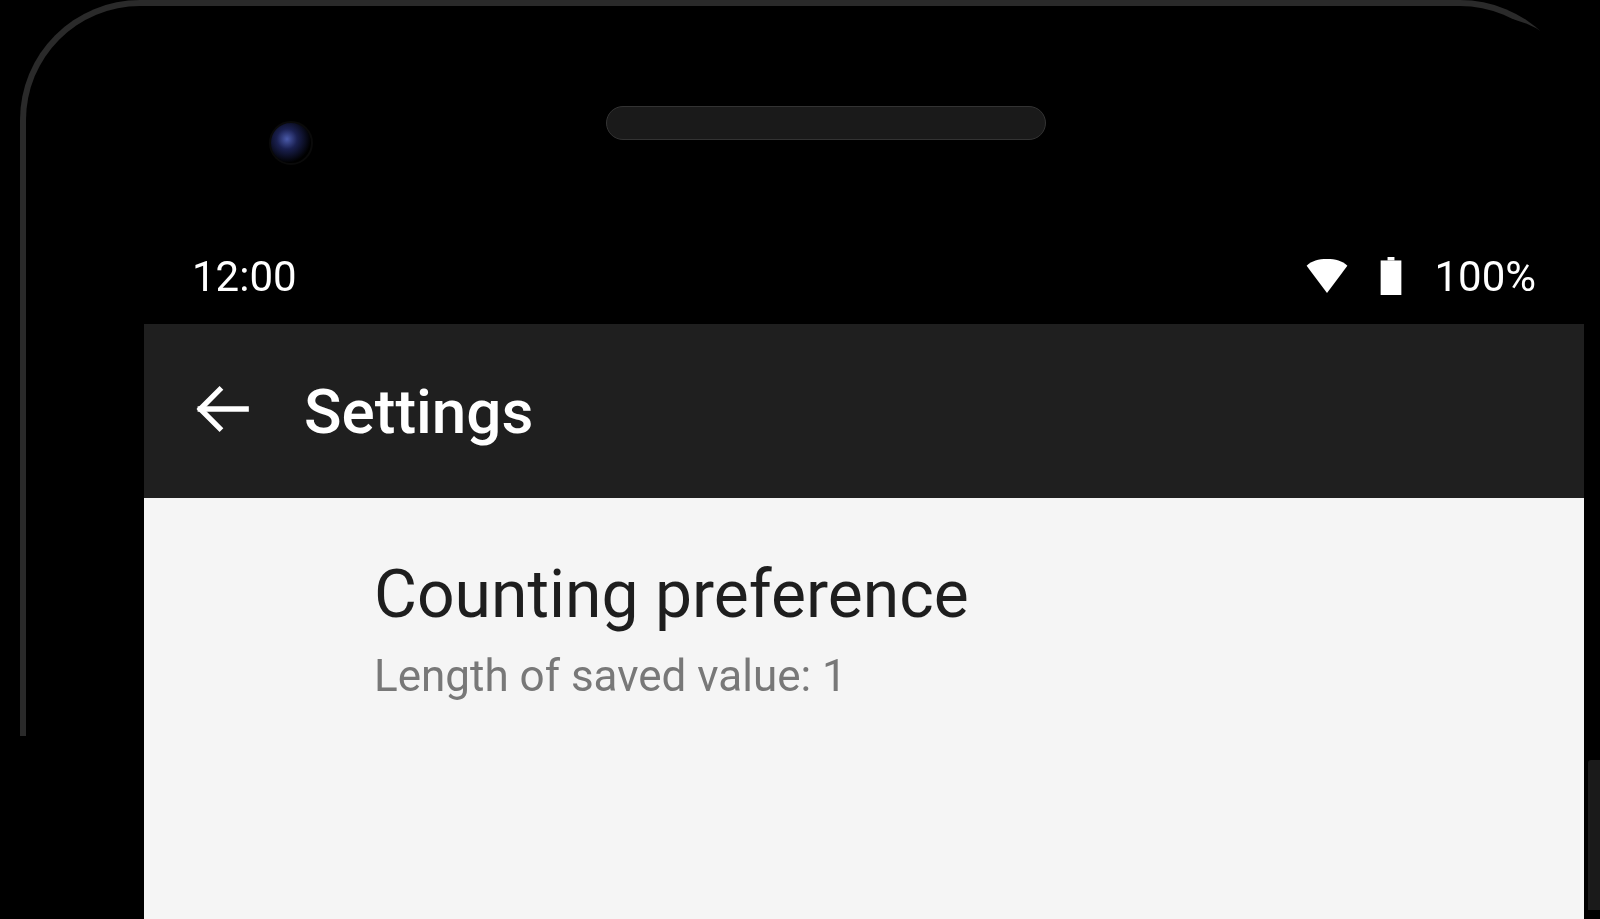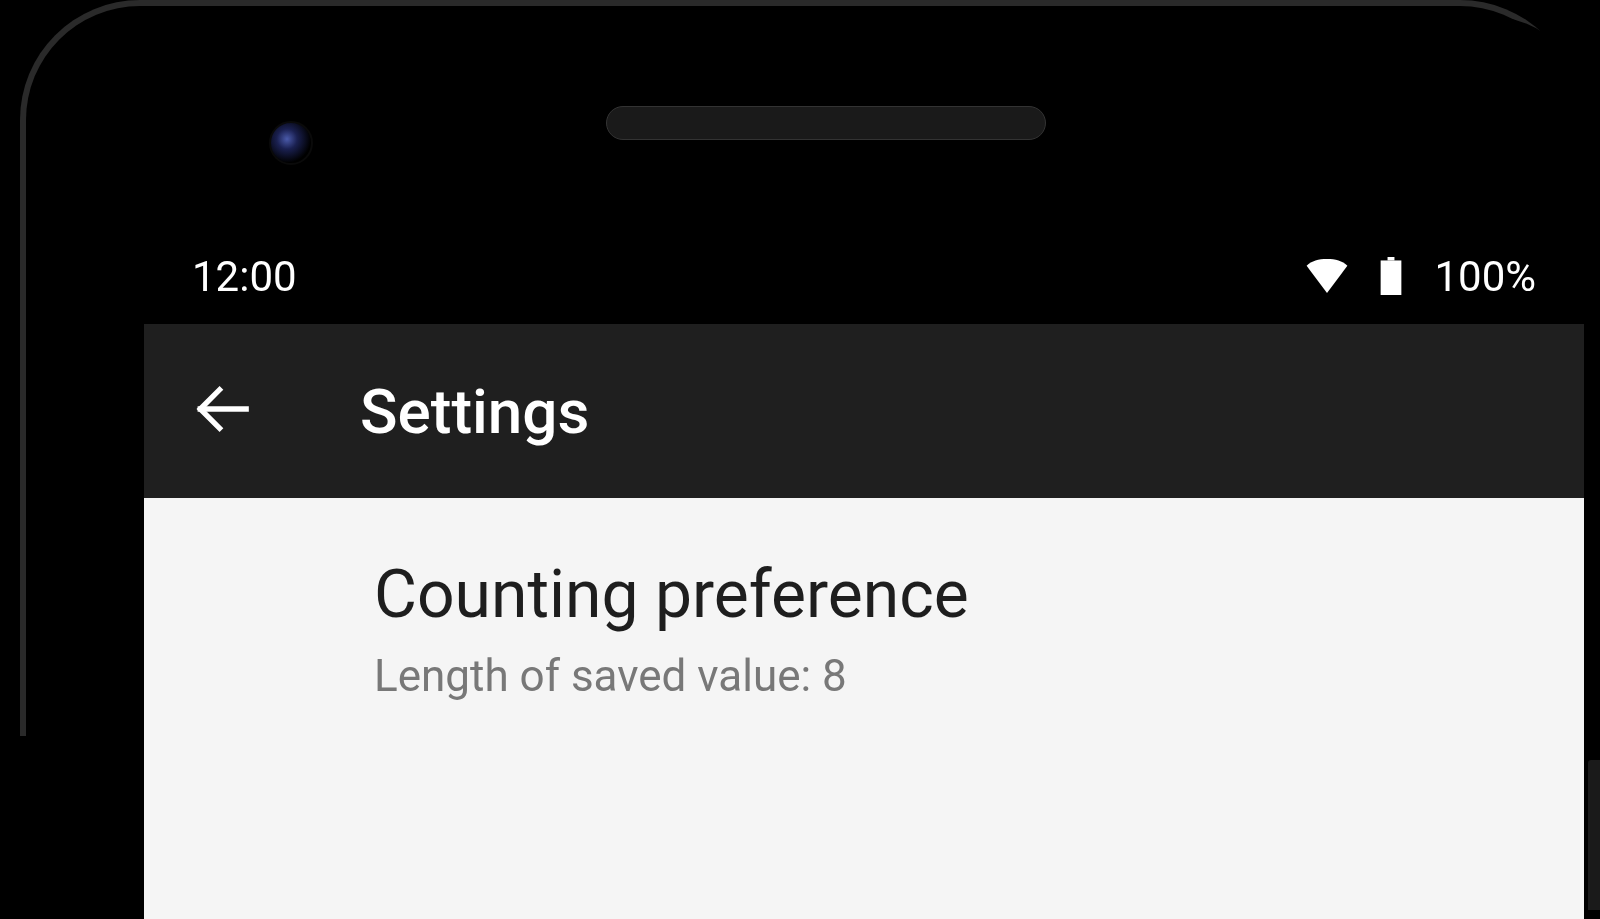--- a/index.html
+++ b/index.html
@@ -97,21 +97,21 @@
   }
   .wifi-icon svg, .battery-icon svg {
     display: block;
   }
   .app-bar {
     height: 174px;
     background: #1f1f1f;
     display: flex;
     align-items: center;
     padding: 0 48px;
-    gap: 108px;
+    gap: 52px;
   }
   .back-button {
     display: flex;
     align-items: center;
     justify-content: center;
     width: 60px;
     height: 60px;
     cursor: pointer;
   }
   .app-bar-title {
@@ -190,21 +190,21 @@
               <polyline points="11,4 3,12 11,20"></polyline>
             </svg>
           </span>
         </div>
         <div class="app-bar-title">Settings</div>
       </div>
 
       <div class="content">
         <div class="preference-item">
           <div class="preference-title">Counting preference</div>
-          <div class="preference-summary">Length of saved value: 8</div>
+          <div class="preference-summary">Length of saved value: 1</div>
         </div>
       </div>
 
     </div>
   </div>
 </div>
 
 <div class="side-button"></div>
 
 </body></html>

